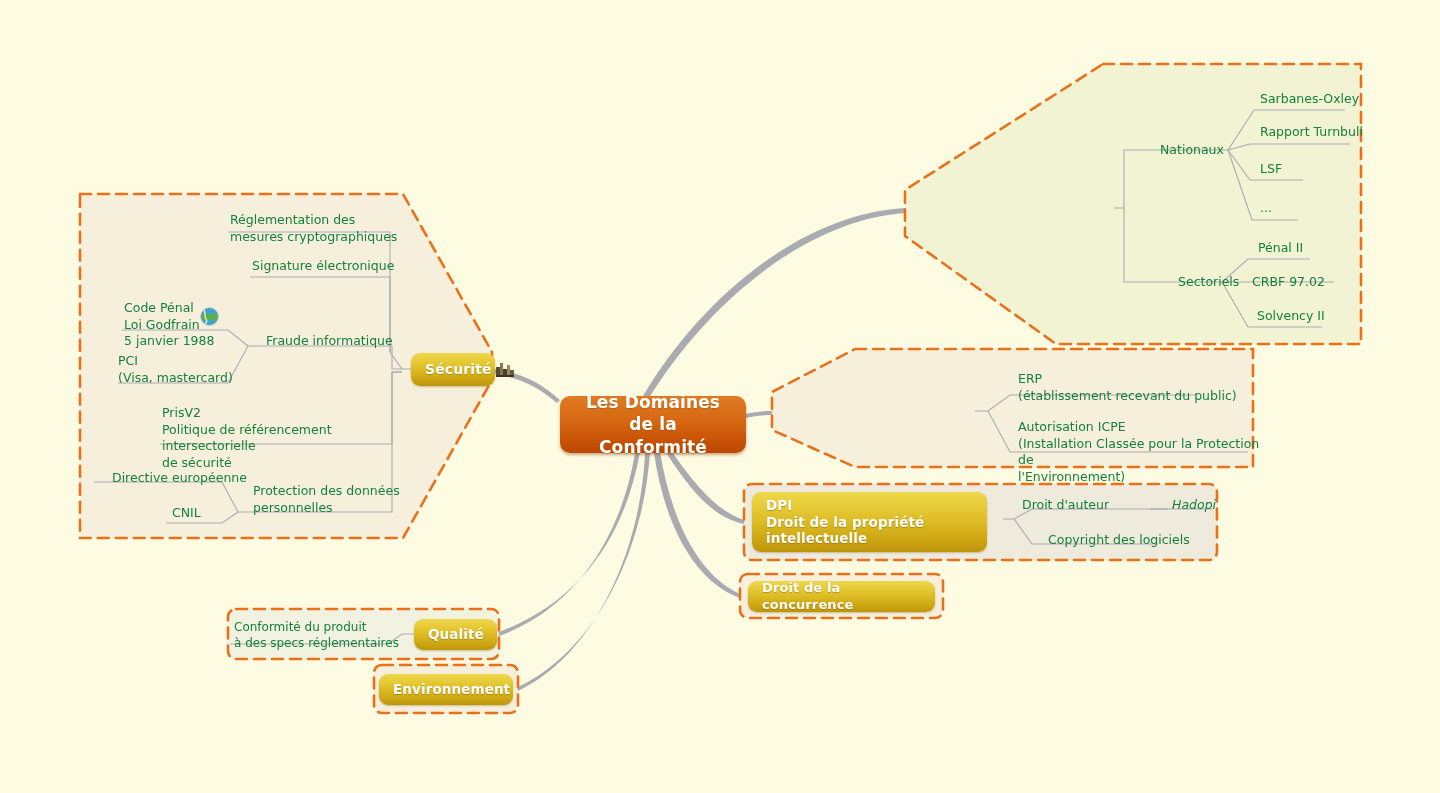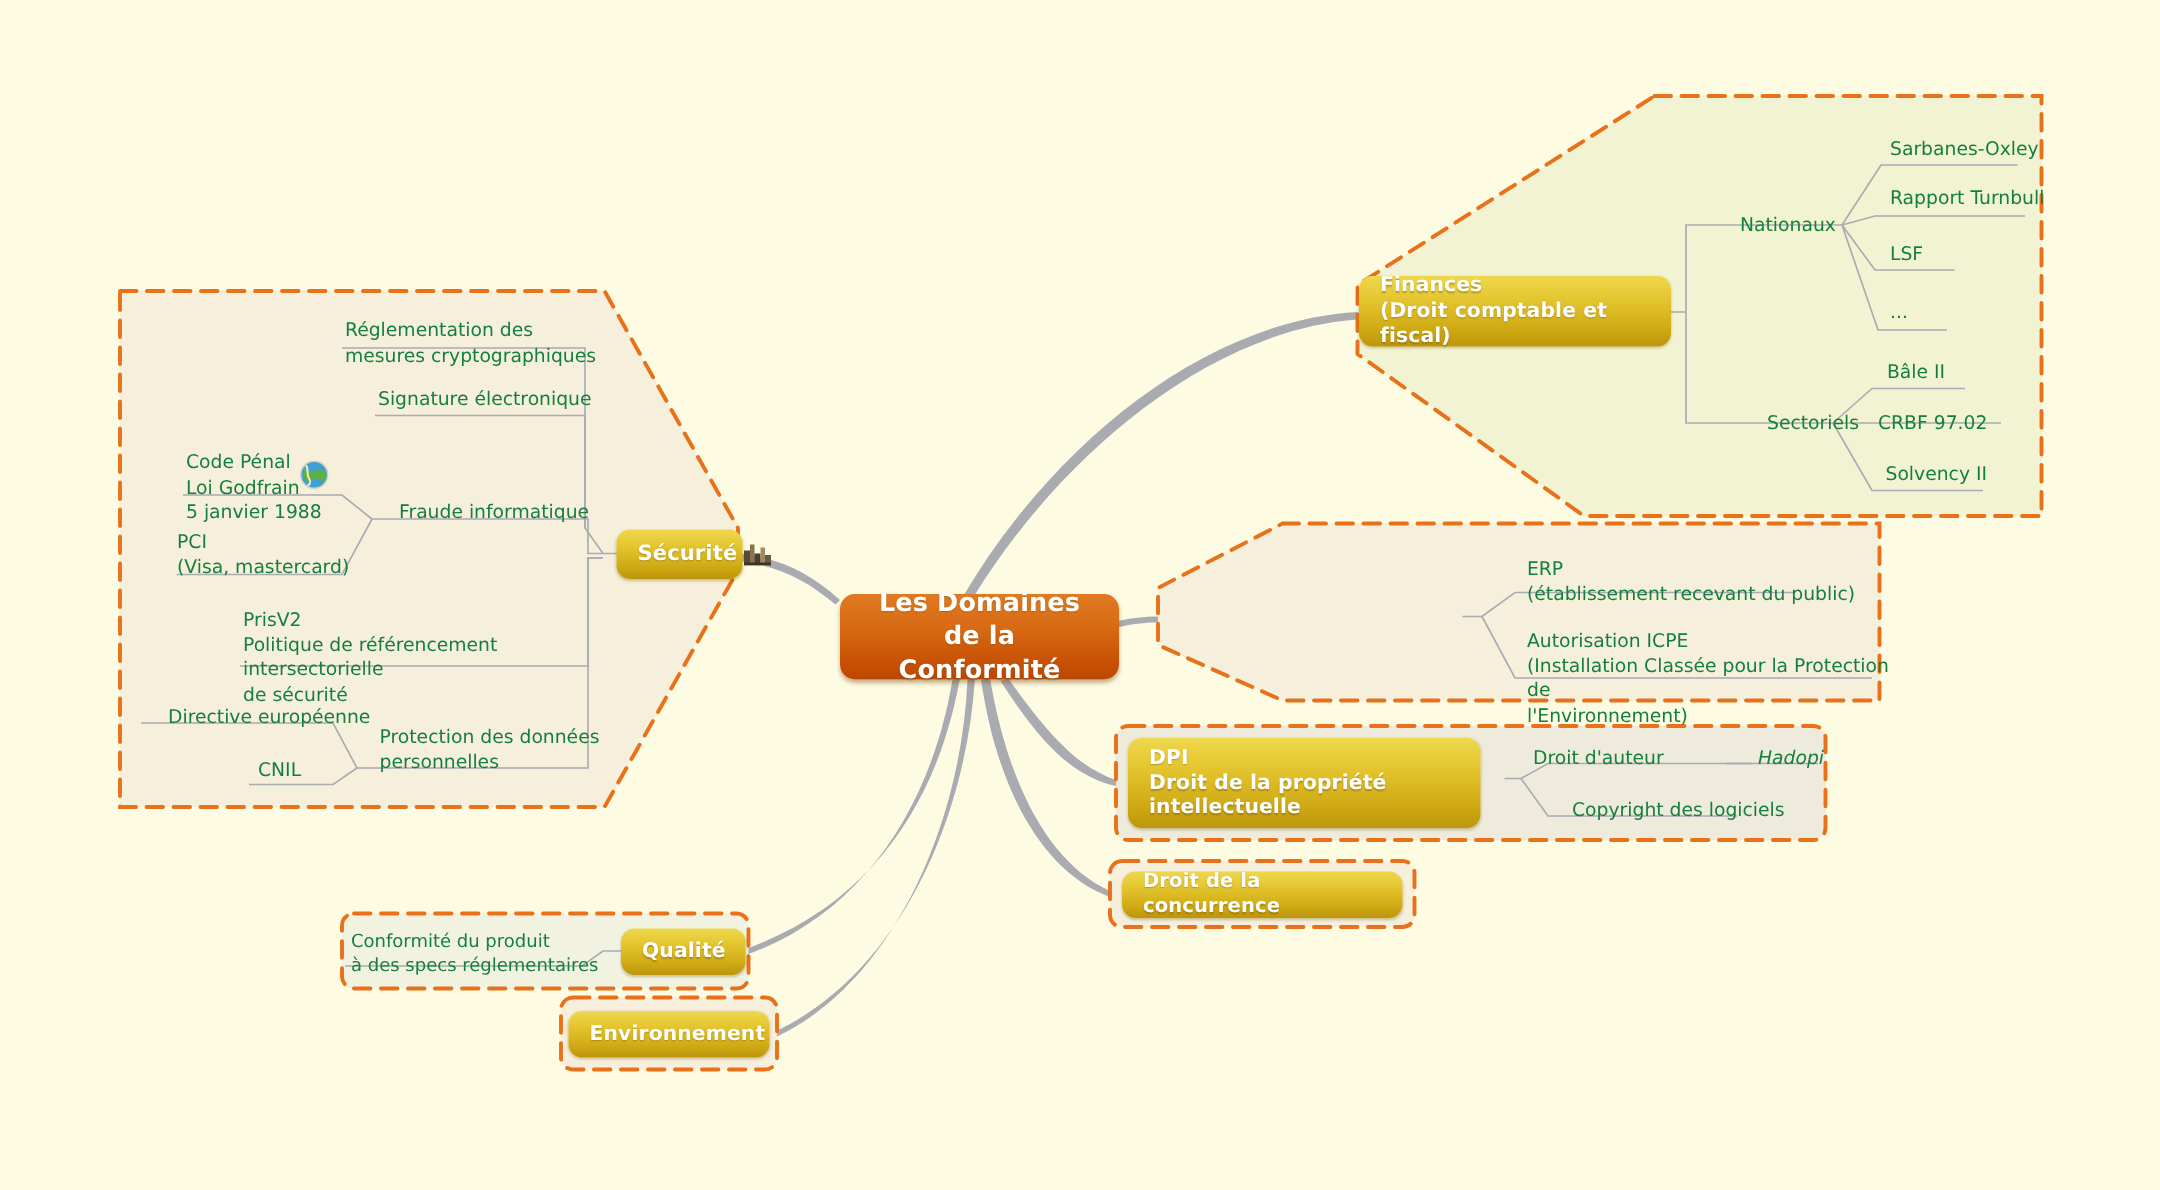--- a/index.html
+++ b/index.html
@@ -182,31 +182,27 @@
     <div class="leaf" style="left:118px;top:353px;width:150px;">PCI
 (Visa, mastercard)</div>
     <div class="leaf" style="left:162px;top:405px;width:250px;">PrisV2
 Politique de référencement intersectorielle
 de sécurité</div>
     <div class="leaf" style="left:253px;top:483px;width:180px;">Protection des données
 personnelles</div>
     <div class="leaf" style="left:112px;top:470px;width:180px;">Directive européenne</div>
     <div class="leaf" style="left:172px;top:505px;width:100px;">CNIL</div>
 
-    <div class="node" style="left:906px;top:184px;width:208px;height:47px;font-size:13.5px;">
-      <span class="node-text">Finances
-(Droit comptable et fiscal)</span>
-    </div>
     <div class="leaf" style="left:1160px;top:142px;width:120px;">Nationaux</div>
     <div class="leaf" style="left:1260px;top:91px;width:140px;">Sarbanes-Oxley</div>
     <div class="leaf" style="left:1260px;top:124px;width:140px;">Rapport Turnbull</div>
     <div class="leaf" style="left:1260px;top:161px;width:100px;">LSF</div>
     <div class="leaf" style="left:1260px;top:200px;width:60px;">...</div>
     <div class="leaf" style="left:1160px;top:274px;width:120px;margin-left:18px;">Sectoriels</div>
-    <div class="leaf" style="left:1258px;top:240px;width:120px;">Bâle II</div>
+    <div class="leaf" style="left:1258px;top:240px;width:120px;">Pénal II</div>
     <div class="leaf" style="left:1252px;top:274px;width:120px;">CRBF 97.02</div>
     <div class="leaf" style="left:1257px;top:308px;width:120px;">Solvency II</div>
 
     <div class="leaf" style="left:1018px;top:419px;width:250px;">Autorisation ICPE
 (Installation Classée pour la Protection de
 l'Environnement)</div>
     <div class="leaf" style="left:1018px;top:371px;width:280px;">ERP
 (établissement recevant du public)</div>
 
     <div class="node" style="left:752px;top:492px;width:235px;height:60px;font-size:13.5px;">

